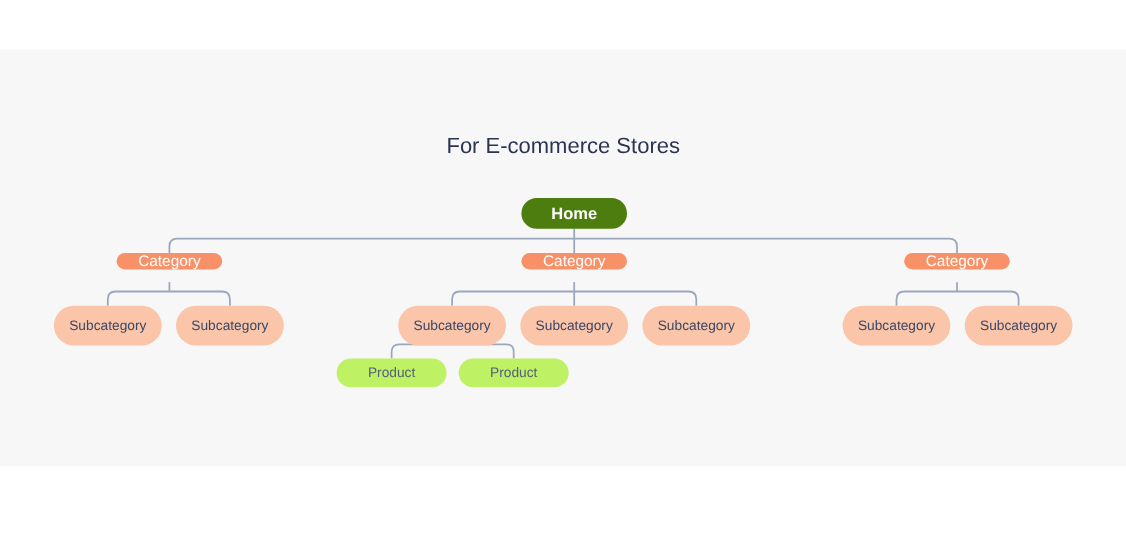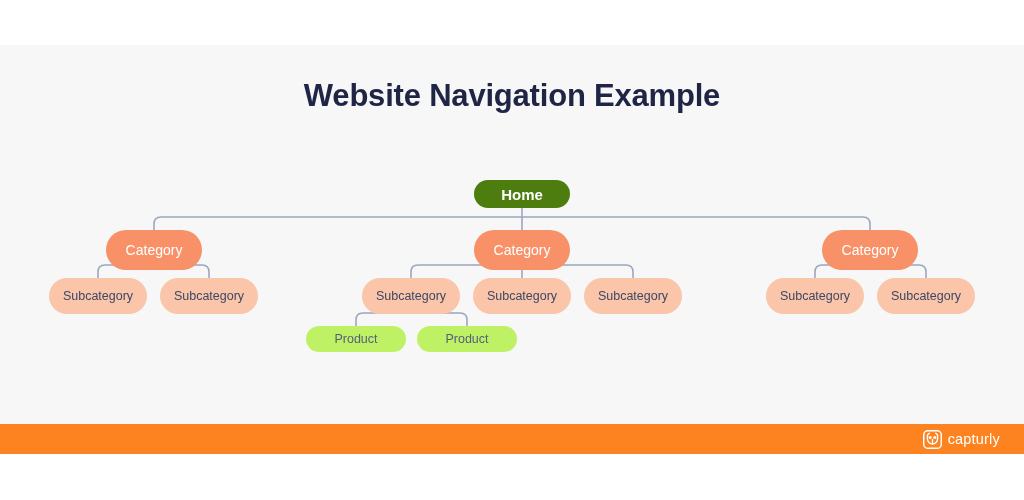--- a/index.html
+++ b/index.html
@@ -78,21 +78,21 @@
     color: #ffffff;
     font-size: 15px;
     font-weight: bold;
     height: 28px;
   }
   .node-category {
     background: #f89168;
     color: #ffffff;
     font-size: 14px;
     font-weight: normal;
-    height: 40px;
+    height: 15px;
   }
   .node-subcategory {
     background: #fac5a8;
     color: #3d4766;
     font-size: 12.5px;
     font-weight: normal;
     height: 36px;
   }
   .node-product {
     background: #bef264;
@@ -129,21 +129,21 @@
     display: block;
   }
 </style>
 </head>
 <body>
 
 <div id="stage">
 
   <div id="canvas"></div>
 
-  <div id="title">Website Navigation Example</div>
+  <div id="subtitle">For E-commerce Stores</div>
 
   <svg id="tree-svg" viewBox="0 0 1024 500" xmlns="http://www.w3.org/2000/svg">
       <path d="M 522 208 L 522 217" fill="none" stroke="#9aa7bd" stroke-width="1.6" stroke-linecap="butt"></path>
       <path d="M 154 230 L 154 224 Q 154 217 161 217 L 863 217 Q 870 217 870 224 L 870 230" fill="none" stroke="#9aa7bd" stroke-width="1.6" stroke-linecap="butt"></path>
       <path d="M 522 217 L 522 230" fill="none" stroke="#9aa7bd" stroke-width="1.6" stroke-linecap="butt"></path>
       <path d="M 154 256.5 L 154 265" fill="none" stroke="#9aa7bd" stroke-width="1.6" stroke-linecap="butt"></path>
       <path d="M 98 278 L 98 272 Q 98 265 105 265 L 202 265 Q 209 265 209 272 L 209 278" fill="none" stroke="#9aa7bd" stroke-width="1.6" stroke-linecap="butt"></path>
       <path d="M 522 256.5 L 522 265" fill="none" stroke="#9aa7bd" stroke-width="1.6" stroke-linecap="butt"></path>
       <path d="M 411 278 L 411 272 Q 411 265 418 265 L 626 265 Q 633 265 633 272 L 633 278" fill="none" stroke="#9aa7bd" stroke-width="1.6" stroke-linecap="butt"></path>
       <path d="M 522 265 L 522 278" fill="none" stroke="#9aa7bd" stroke-width="1.6" stroke-linecap="butt"></path>
@@ -188,29 +188,14 @@
         <span>Subcategory</span>
       </div>
       <div class="node node-product" style="left: 306px; top: 326px; width: 100px;">
         <span>Product</span>
       </div>
       <div class="node node-product" style="left: 417px; top: 326px; width: 100px;">
         <span>Product</span>
       </div>
     </div>
 
-  <div id="footer">
-    <div id="brand">
-      <span>
-        <svg id="owl-icon" width="19" height="19" viewBox="0 0 24 24" xmlns="http://www.w3.org/2000/svg">
-          <rect x="0.9" y="0.9" width="22.2" height="22.2" rx="5.2" fill="none" stroke="#ffffff" stroke-width="1.9"></rect>
-          <path d="M5.6 6.4 L5.6 11.2 A6.4 6.4 0 0 0 18.4 11.2 L18.4 6.4" fill="none" stroke="#ffffff" stroke-width="1.7"></path>
-          <circle cx="9.1" cy="9.4" r="1.9" fill="#ffffff"></circle>
-          <circle cx="14.9" cy="9.4" r="1.9" fill="#ffffff"></circle>
-          <path d="M12 11.3 L12 18.6" stroke="#ffffff" stroke-width="1.7" fill="none"></path>
-          <path d="M5.6 6.4 L7.9 4.2 M18.4 6.4 L16.1 4.2" stroke="#ffffff" stroke-width="1.7" fill="none" stroke-linecap="round"></path>
-        </svg>
-      </span>
-      <span id="brand-name">capturly</span>
-    </div>
-  </div>
 
 </div>
 
 </body></html>

